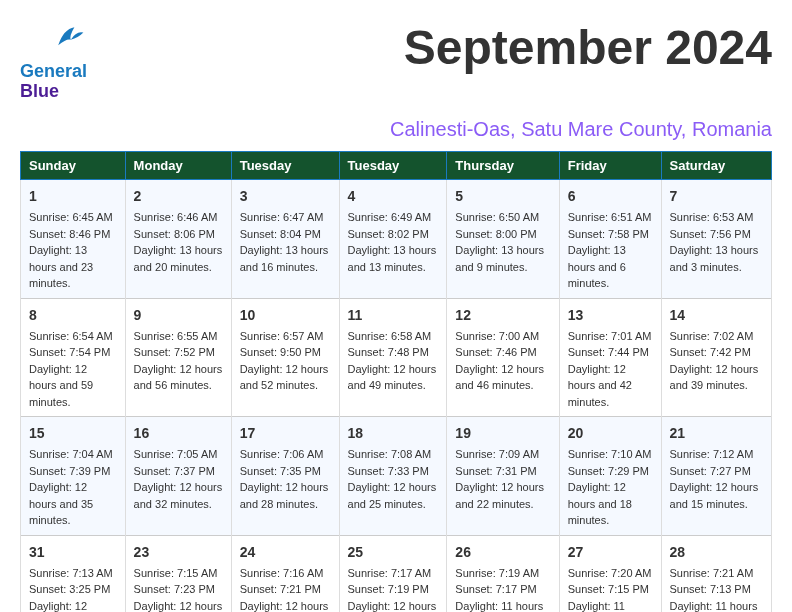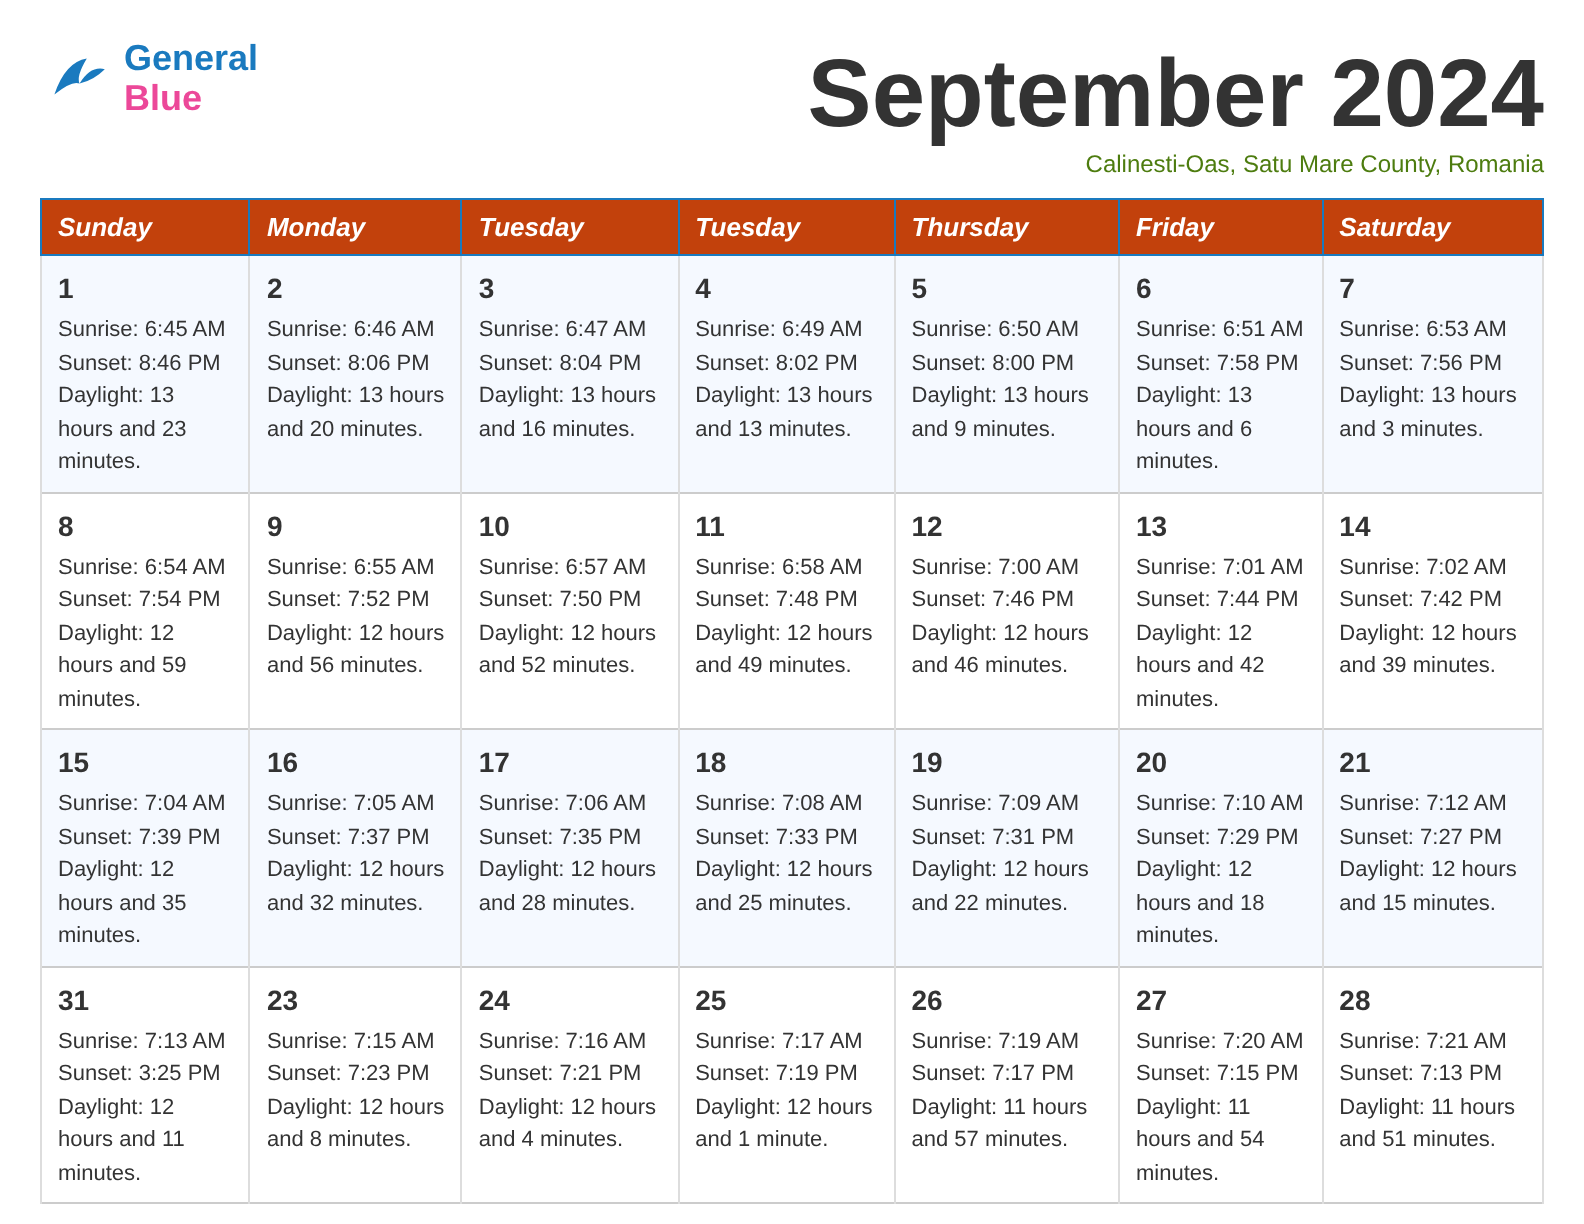--- a/index.html
+++ b/index.html
@@ -11,22 +11,23 @@
       padding: 20px;
     }
     .header-section {
       display: flex;
       justify-content: space-between;
       align-items: flex-start;
       margin-bottom: 10px;
     }
     .logo {
       display: flex;
-      align-items: center;
+      align-items: flex-end;
       gap: 6px;
+      flex-direction: column;
     }
     .logo-text {
       font-size: 18px;
       font-weight: bold;
       color: #333;
       line-height: 1.1;
     }
     .logo-text span {
       color: #1a7abf;
     }
@@ -36,31 +37,31 @@
     }
     .title-section {
       text-align: right;
     }
     .month-title {
       font-size: 48px;
       font-weight: bold;
       color: #333;
     }
     .subtitle {
-      font-size: 12px;
-      color: #4d7c0f;
+      font-size: 20px;
+      color: #8b5cf6;
+      margin-top: 43px;
     }
     table {
       width: 100%;
       border-collapse: collapse;
       font-size: 11px;
     }
     thead tr {
-      background-color: #c2410c;
-      font-style: italic;
+      background-color: #14532d;
     }
     thead th {
       color: #fff;
       font-weight: bold;
       padding: 6px 8px;
       text-align: left;
       font-size: 13px;
       border: 1px solid #1a7abf;
     }
     tbody tr {
@@ -94,21 +95,21 @@
 
 <div class="header-section">
   <div class="logo">
     <svg class="logo-bird" viewBox="0 0 40 40" xmlns="http://www.w3.org/2000/svg">
       <path d="M8 28 Q14 10 26 8 Q20 18 22 22 Q18 20 8 28Z" fill="#1a7abf"></path>
       <path d="M22 22 Q28 12 36 14 Q30 20 22 22Z" fill="#1a7abf"></path>
     </svg>
     <div>
       <div class="logo-text">
         <span>General</span><br>
-        <span style="color:#ec4899">Blue</span>
+        <span style="color:#4c1d95">Blue</span>
       </div>
     </div>
   </div>
   <div class="title-section">
     <div class="month-title">September 2024</div>
     <div class="subtitle">Calinesti-Oas, Satu Mare County, Romania</div>
   </div>
 </div>
 
 <table>
@@ -177,21 +178,21 @@
         </td>
         <td>
           <span class="day-num">9</span>
           <span>Sunrise: 6:55 AM</span><br>
           <span>Sunset: 7:52 PM</span><br>
           <span>Daylight: 12 hours and 56 minutes.</span>
         </td>
         <td>
           <span class="day-num">10</span>
           <span>Sunrise: 6:57 AM</span><br>
-          <span>Sunset: 7:50 PM</span><br>
+          <span>Sunset: 9:50 PM</span><br>
           <span>Daylight: 12 hours and 52 minutes.</span>
         </td>
         <td>
           <span class="day-num">11</span>
           <span>Sunrise: 6:58 AM</span><br>
           <span>Sunset: 7:48 PM</span><br>
           <span>Daylight: 12 hours and 49 minutes.</span>
         </td>
         <td>
           <span class="day-num">12</span>

